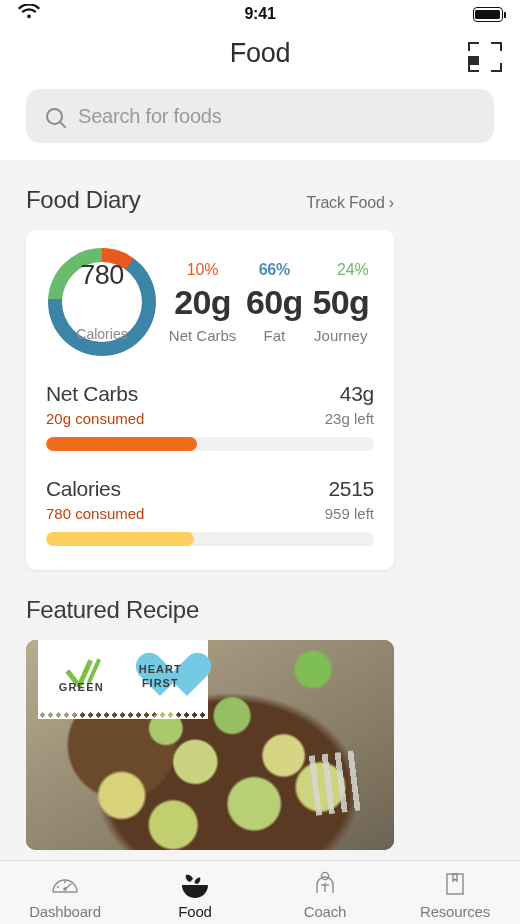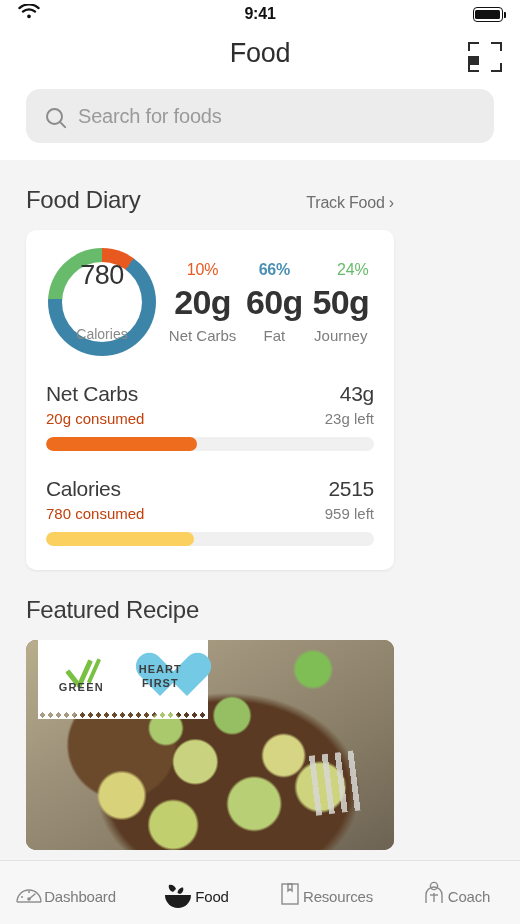--- a/index.html
+++ b/index.html
@@ -151,21 +151,21 @@
   .heart:before { left:27px; transform:rotate(-45deg); transform-origin:0 100%; }
   .heart:after  { left:27px; transform:rotate(45deg);  transform-origin:100% 100%; }
   .heart-txt { position:absolute; left:0; right:0; top:10px; z-index:3;
                font-size:11px; font-weight:bold; color:#3d3d3d; letter-spacing:1px;
                line-height:14px; }
 
   
   .tabbar { position:absolute; bottom:0; left:0; width:520px; height:64px;
             background:#f7f7f7; border-top:1px solid #e2e2e2;
             display:flex; }
-  .tab { flex:1; display:flex; flex-direction:row; align-items:center;
+  .tab { flex:1; display:flex; flex-direction:column; align-items:center;
          justify-content:center; cursor:pointer; padding-top:4px;text-align:center; }
   .tab-ico { height:30px; display:flex; align-items:center; justify-content:center; }
   .tab-lbl { font-size:15px; color:#7c7c7c; margin-top:3px; letter-spacing:-0.2px; }
   .tab.active .tab-lbl { color:#1d1d1d; }
 </style>
 </head>
 <body>
 
 <div id="app">
 
@@ -321,34 +321,34 @@
           <path d="M4 14h26a13 13 0 01-26 0z" fill="#1d1d1d"></path>
           <path d="M12 11c-3-1-5-4-4-7 3-1 6 1 7 4z" fill="#1d1d1d"></path>
           <path d="M16.5 12c0-3 2.5-5.5 5.5-5.5 1 2.5-.5 5.5-3 6.5z" fill="#1d1d1d"></path>
         </svg>
       </div>
       <div class="tab-lbl">Food</div>
     </div>
 
     <div class="tab">
       <div class="tab-ico">
-        <svg width="26" height="27" viewBox="0 0 26 27">
-          <rect x="5" y="3" width="16" height="20" stroke="#8a8a8a" stroke-width="1.4" fill="none"></rect>
-          <path d="M11 3v7l2-1.8L15 10V3z" stroke="#8a8a8a" stroke-width="1.4" fill="none"></path>
-        </svg>
-      </div>
-      <div class="tab-lbl">Resources</div>
-    </div>
-
-    <div class="tab">
-      <div class="tab-ico">
         <svg width="28" height="27" viewBox="0 0 28 27">
           <circle cx="14" cy="5" r="3.6" stroke="#8a8a8a" stroke-width="1.4" fill="none"></circle>
           <path d="M6 22v-8a8 8 0 0116 0v8" stroke="#8a8a8a" stroke-width="1.4" fill="none"></path>
           <path d="M14 12v9" stroke="#8a8a8a" stroke-width="1.4"></path>
           <path d="M10 14h8" stroke="#8a8a8a" stroke-width="1.4"></path>
         </svg>
       </div>
       <div class="tab-lbl">Coach</div>
     </div>
 
+    <div class="tab">
+      <div class="tab-ico">
+        <svg width="26" height="27" viewBox="0 0 26 27">
+          <rect x="5" y="3" width="16" height="20" stroke="#8a8a8a" stroke-width="1.4" fill="none"></rect>
+          <path d="M11 3v7l2-1.8L15 10V3z" stroke="#8a8a8a" stroke-width="1.4" fill="none"></path>
+        </svg>
+      </div>
+      <div class="tab-lbl">Resources</div>
+    </div>
+
   </div>
 </div>
 
 </body></html>

